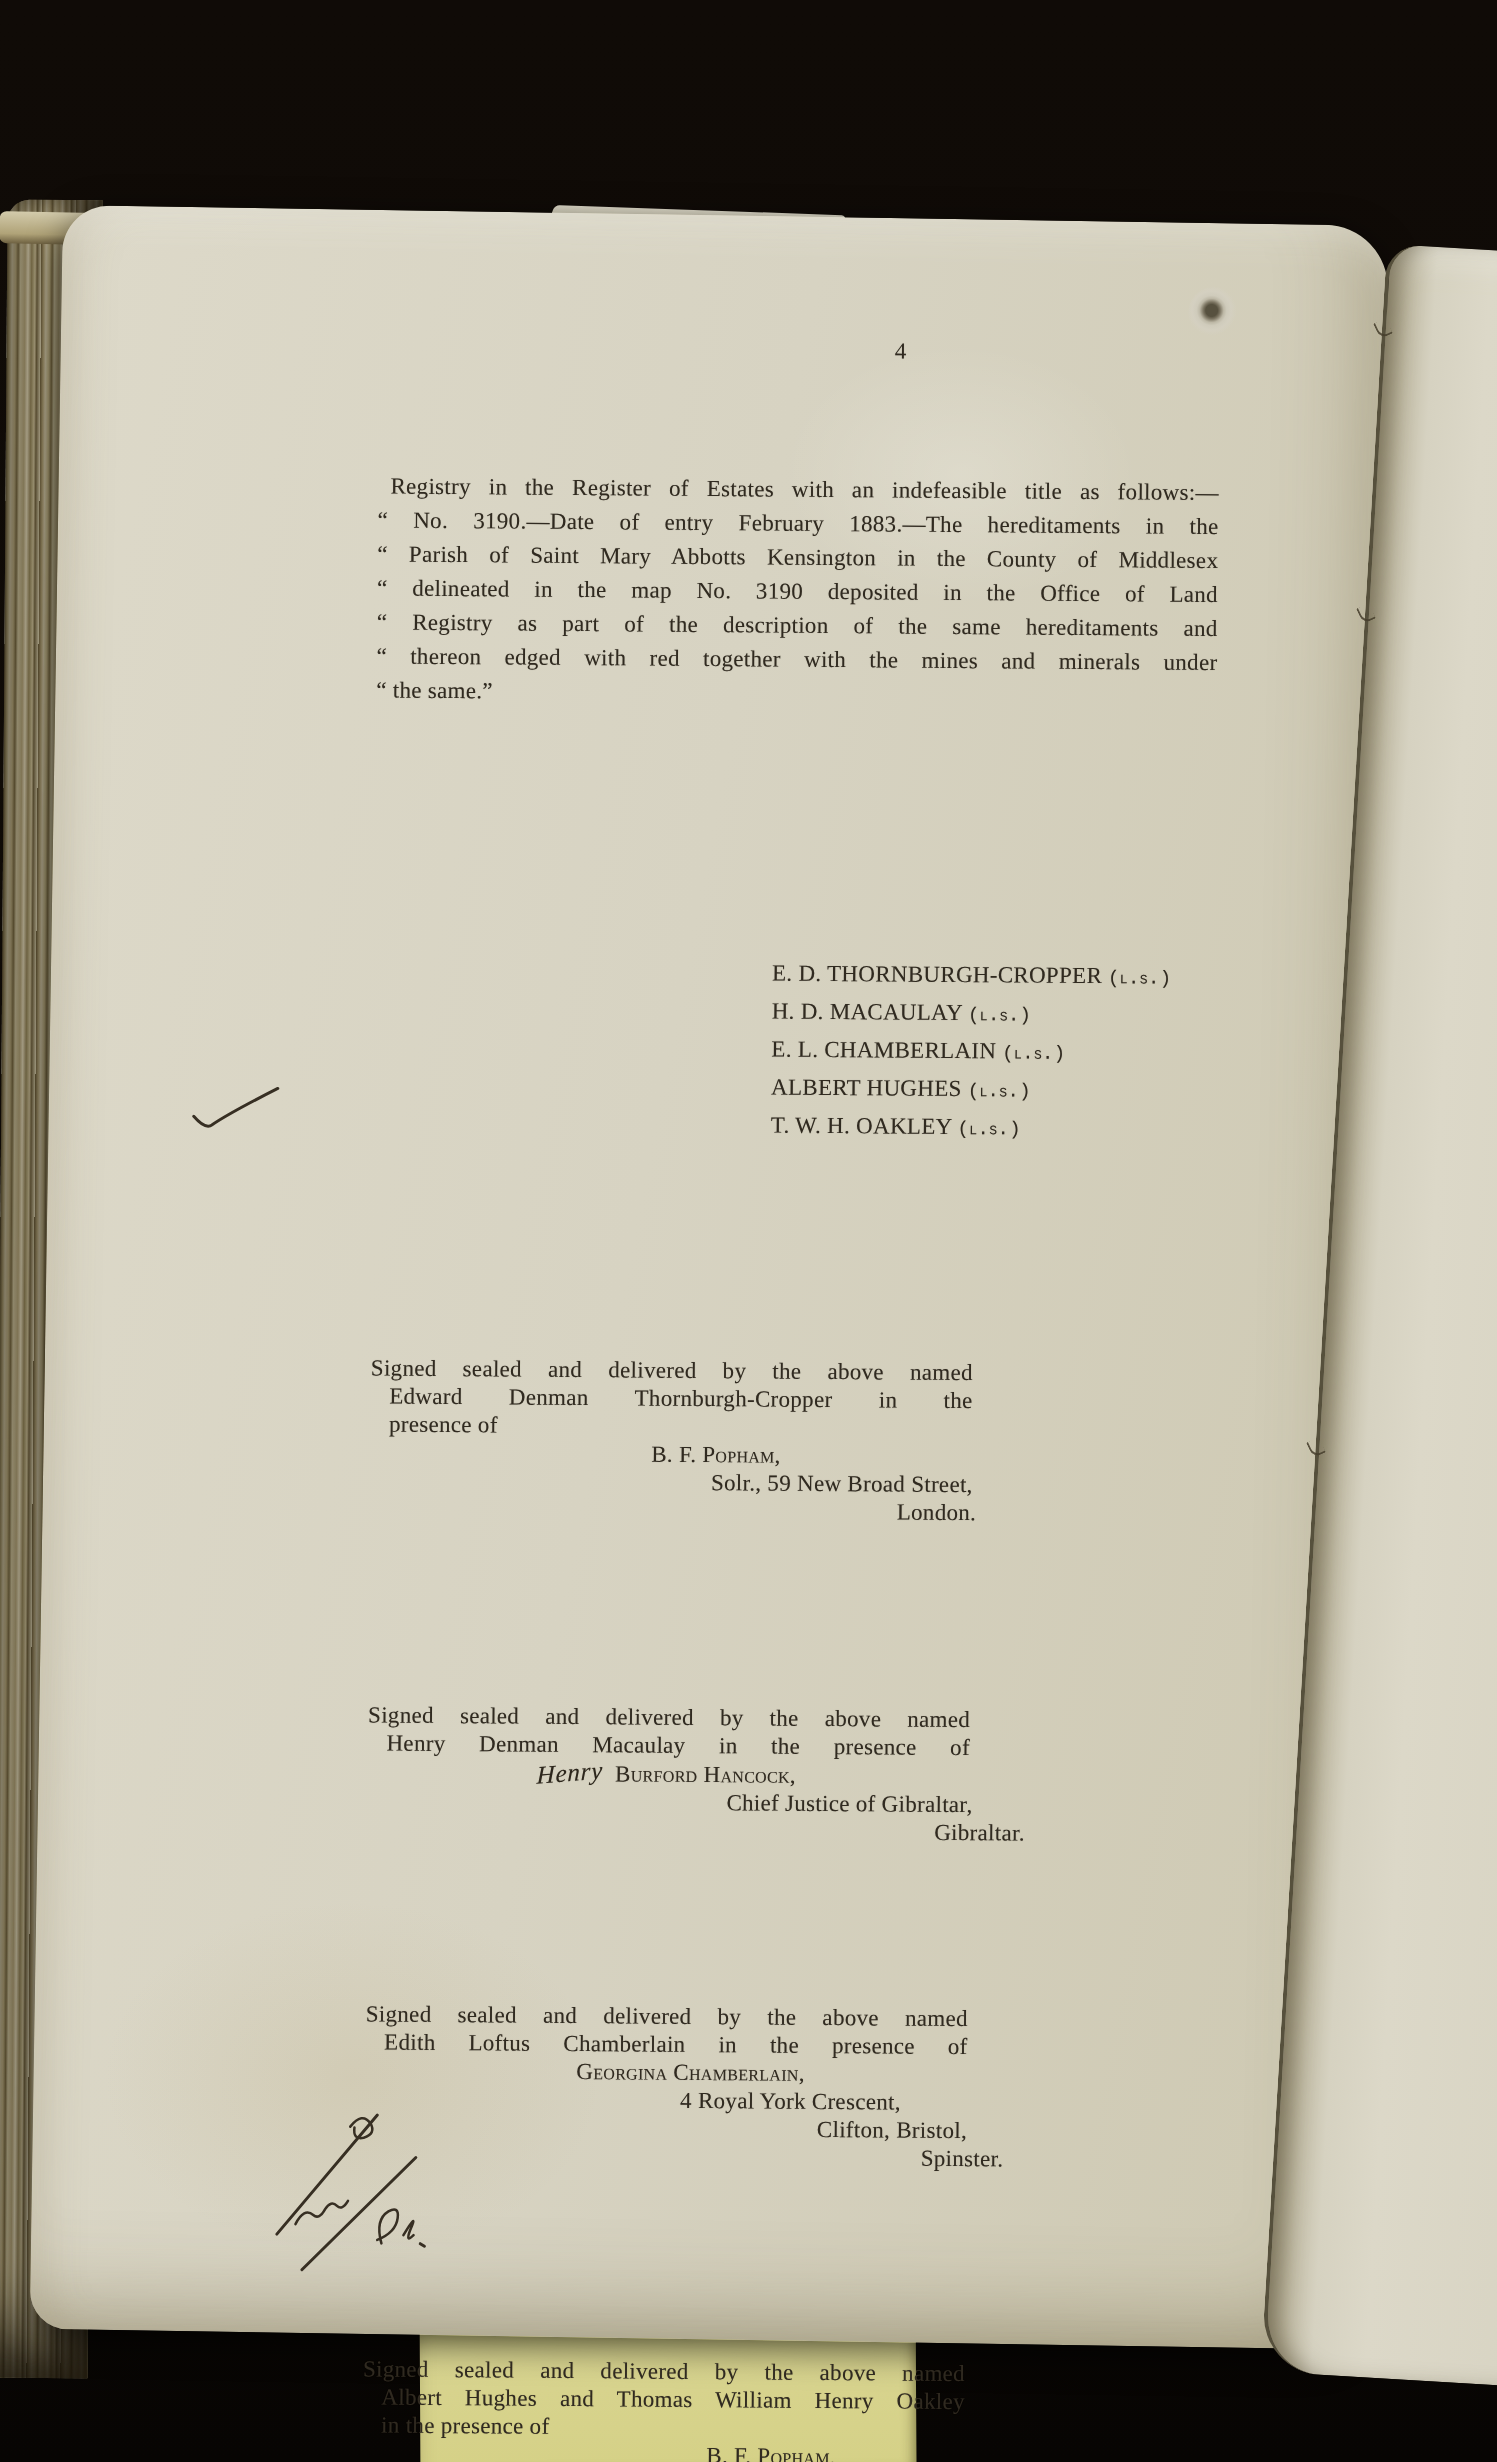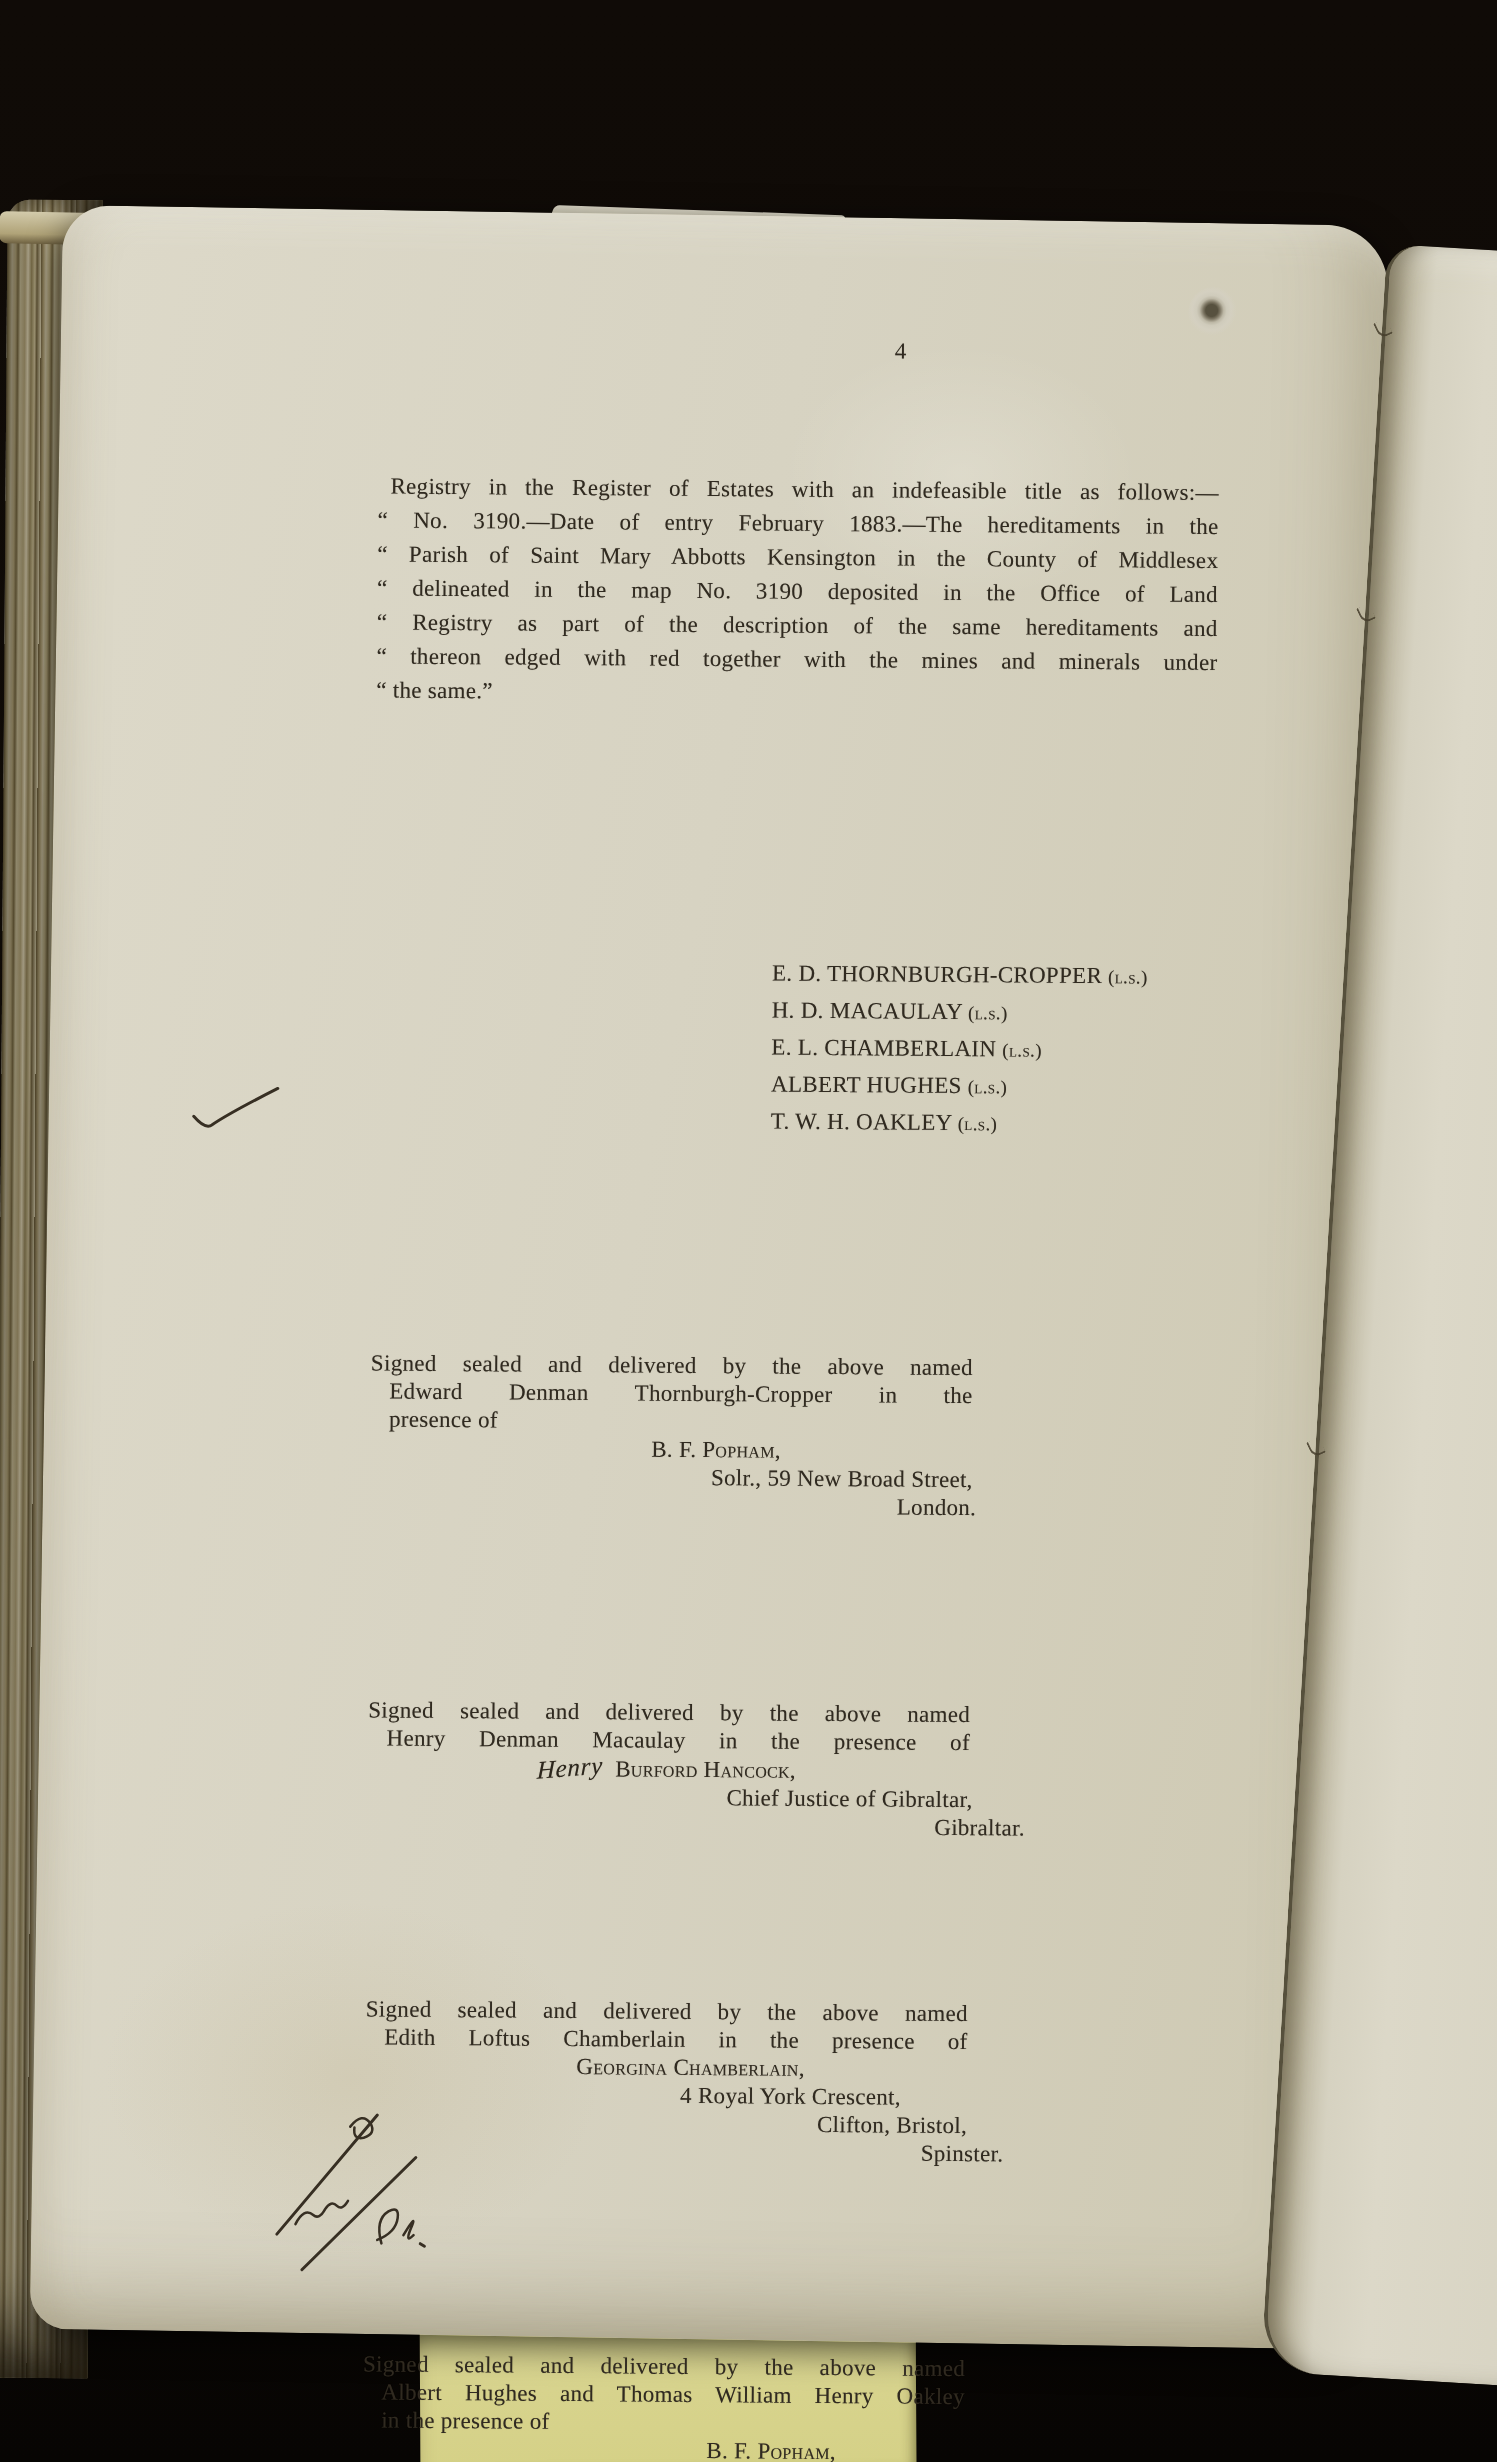--- a/index.html
+++ b/index.html
@@ -45,21 +45,21 @@
   .jline{text-align:justify;text-align-last:justify;line-height:34px;box-sizing:border-box;}
   .pline{text-align:left;line-height:34px;box-sizing:border-box;}
   .para1 .jline,.para1 .pline{line-height:34px;}
   .ind15{padding-left:12.7px;}
   .att .jline,.att .pline{width:602px;line-height:28px;}
   .att .wit{width:841px;}
   .ind22{padding-left:18.6px;}
   .sc{font-variant:small-caps;}
   .page-num{position:absolute;left:833px;top:127px;font-size:23px;}
   .sigs{position:absolute;left:715px;top:430px;line-height:36px;white-space:nowrap;}
-  .seal{font-size:.82em;letter-spacing:0.4px;}
+  .seal{font-size:.82em;letter-spacing:0.4px;font-family:Liberation Mono, monospace;}
   .hand{display:inline-block;font-style:italic;font-size:25px;letter-spacing:0.8px;
     transform:rotate(-5deg) skewX(-6deg);margin-right:12px;color:#2c261c;}
   
   .next-page{position:absolute;left:1387px;top:244px;width:262px;height:2131px;z-index:4;
     background:linear-gradient(90deg,#b5ae94 0px,#d6d2c1 47px,#dcd8c8 101px,#d8d4c3);
     border-left:4.2px solid #56503c;border-radius:34px 0 0 59px;
     transform:rotate(3.4deg);transform-origin:left top;
     box-shadow:inset 18.6px 0 25px -10px rgba(66,57,32,.55), inset 0 25px 34px -21px rgba(255,255,250,.5);}
   .stitch{position:absolute;width:12px;height:15px;z-index:6;opacity:.85;
     border-left:2.5px solid #463e2c;border-bottom:2.5px solid #463e2c;

